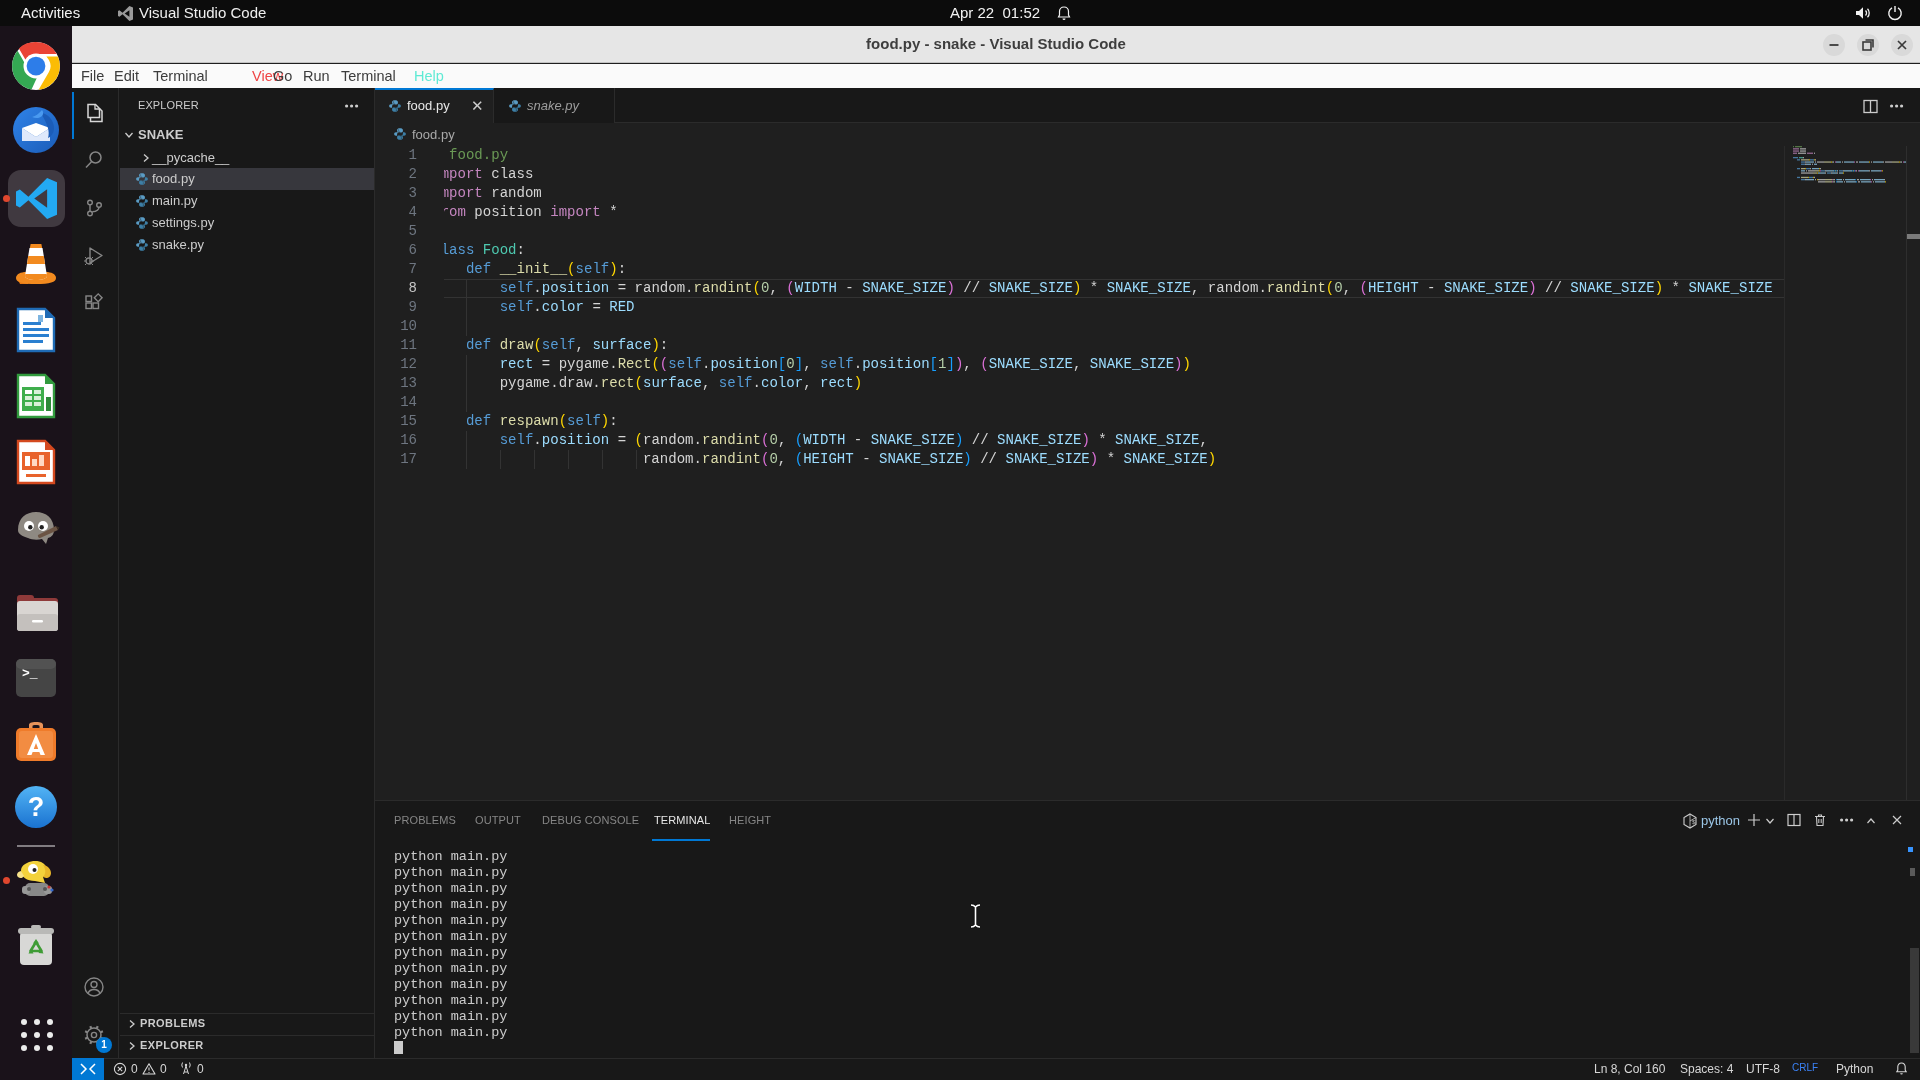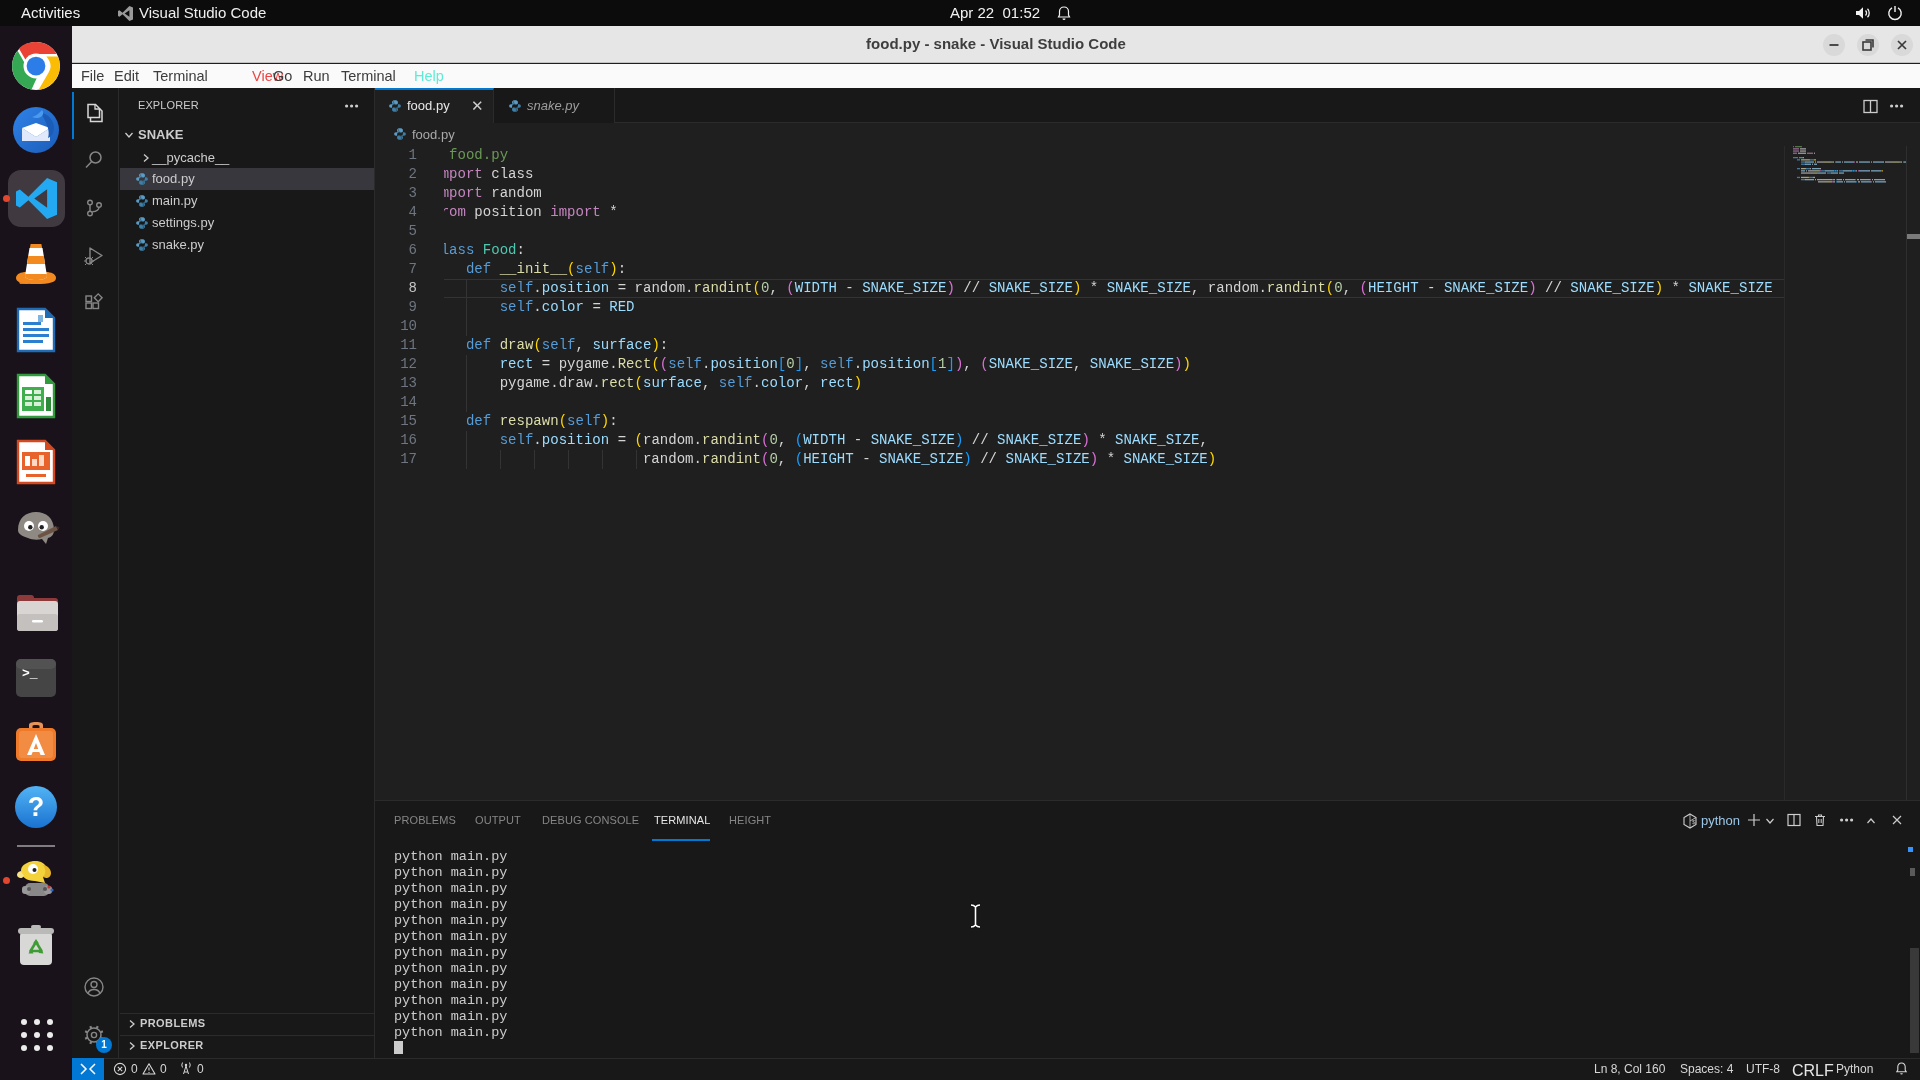--- a/index.html
+++ b/index.html
@@ -585,17 +585,17 @@
 <div style="left:160px;top:1062px;font-size:12px;color:#d7d7d7;">0</div>
 <svg style="position:absolute;left:178px;top:1061px" width="16" height="16" viewBox="0 0 16 16">
     <path d="M8 5 L5.5 13 M8 5 L10.5 13 M6.2 11 L9.8 11" fill="none" stroke="#d7d7d7" stroke-width="1"></path>
     <circle cx="8" cy="4" r="1.2" fill="#d7d7d7"></circle>
     <path d="M4.5 1.5 a5 5 0 0 0 0 5 M11.5 1.5 a5 5 0 0 1 0 5" fill="none" stroke="#d7d7d7" stroke-width="1"></path>
   </svg>
 <div style="left:197px;top:1062px;font-size:12px;color:#d7d7d7;">0</div>
 <div style="left:1594px;top:1062px;font-size:12px;color:#d7d7d7;">Ln 8, Col 160</div>
 <div style="left:1680px;top:1062px;font-size:12px;color:#d7d7d7;">Spaces: 4</div>
 <div style="left:1746px;top:1062px;font-size:12px;color:#d7d7d7;">UTF-8</div>
-<div style="left:1792px;top:1062px;font-size:16px;color:#e5e5e5;">CRLF</div>
+<div style="left:1792px;top:1062px;font-size:10px;color:#3b82f6;">CRLF</div>
 <div style="left:1836px;top:1062px;font-size:12px;color:#d7d7d7;">Python</div>
 <svg style="position:absolute;left:1894px;top:1061px" width="15" height="16" viewBox="0 0 15 16">
     <path d="M7.5 2 C5.2 2 3.8 3.7 3.8 5.8 L3.8 9 L2.8 10.8 L12.2 10.8 L11.2 9 L11.2 5.8 C11.2 3.7 9.8 2 7.5 2 Z" fill="none" stroke="#d7d7d7" stroke-width="1.1"></path>
     <path d="M6.2 12.2 a1.3 1.3 0 0 0 2.6 0" fill="#d7d7d7"></path>
   </svg>
 </body></html>

